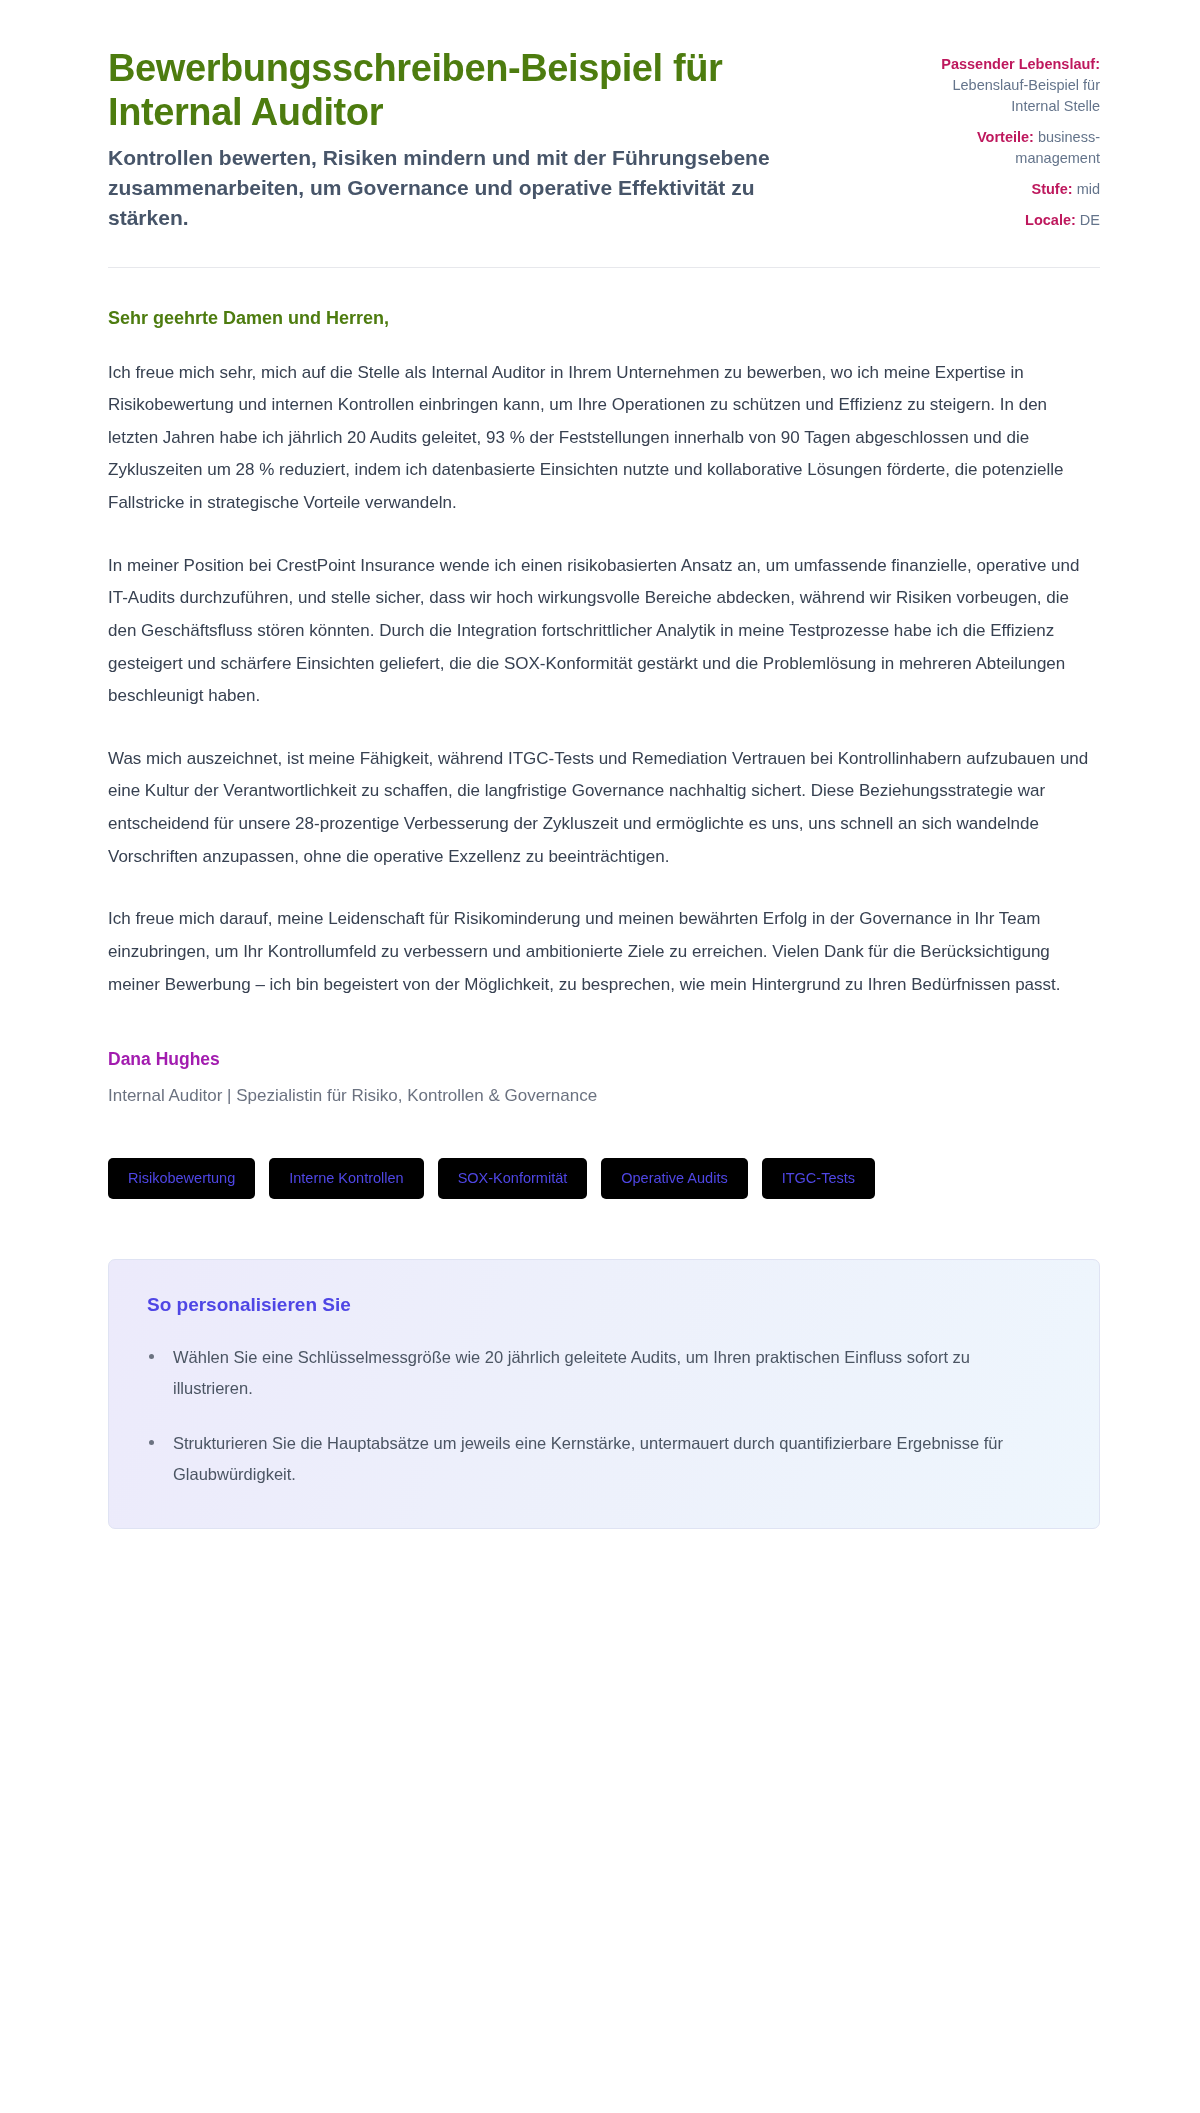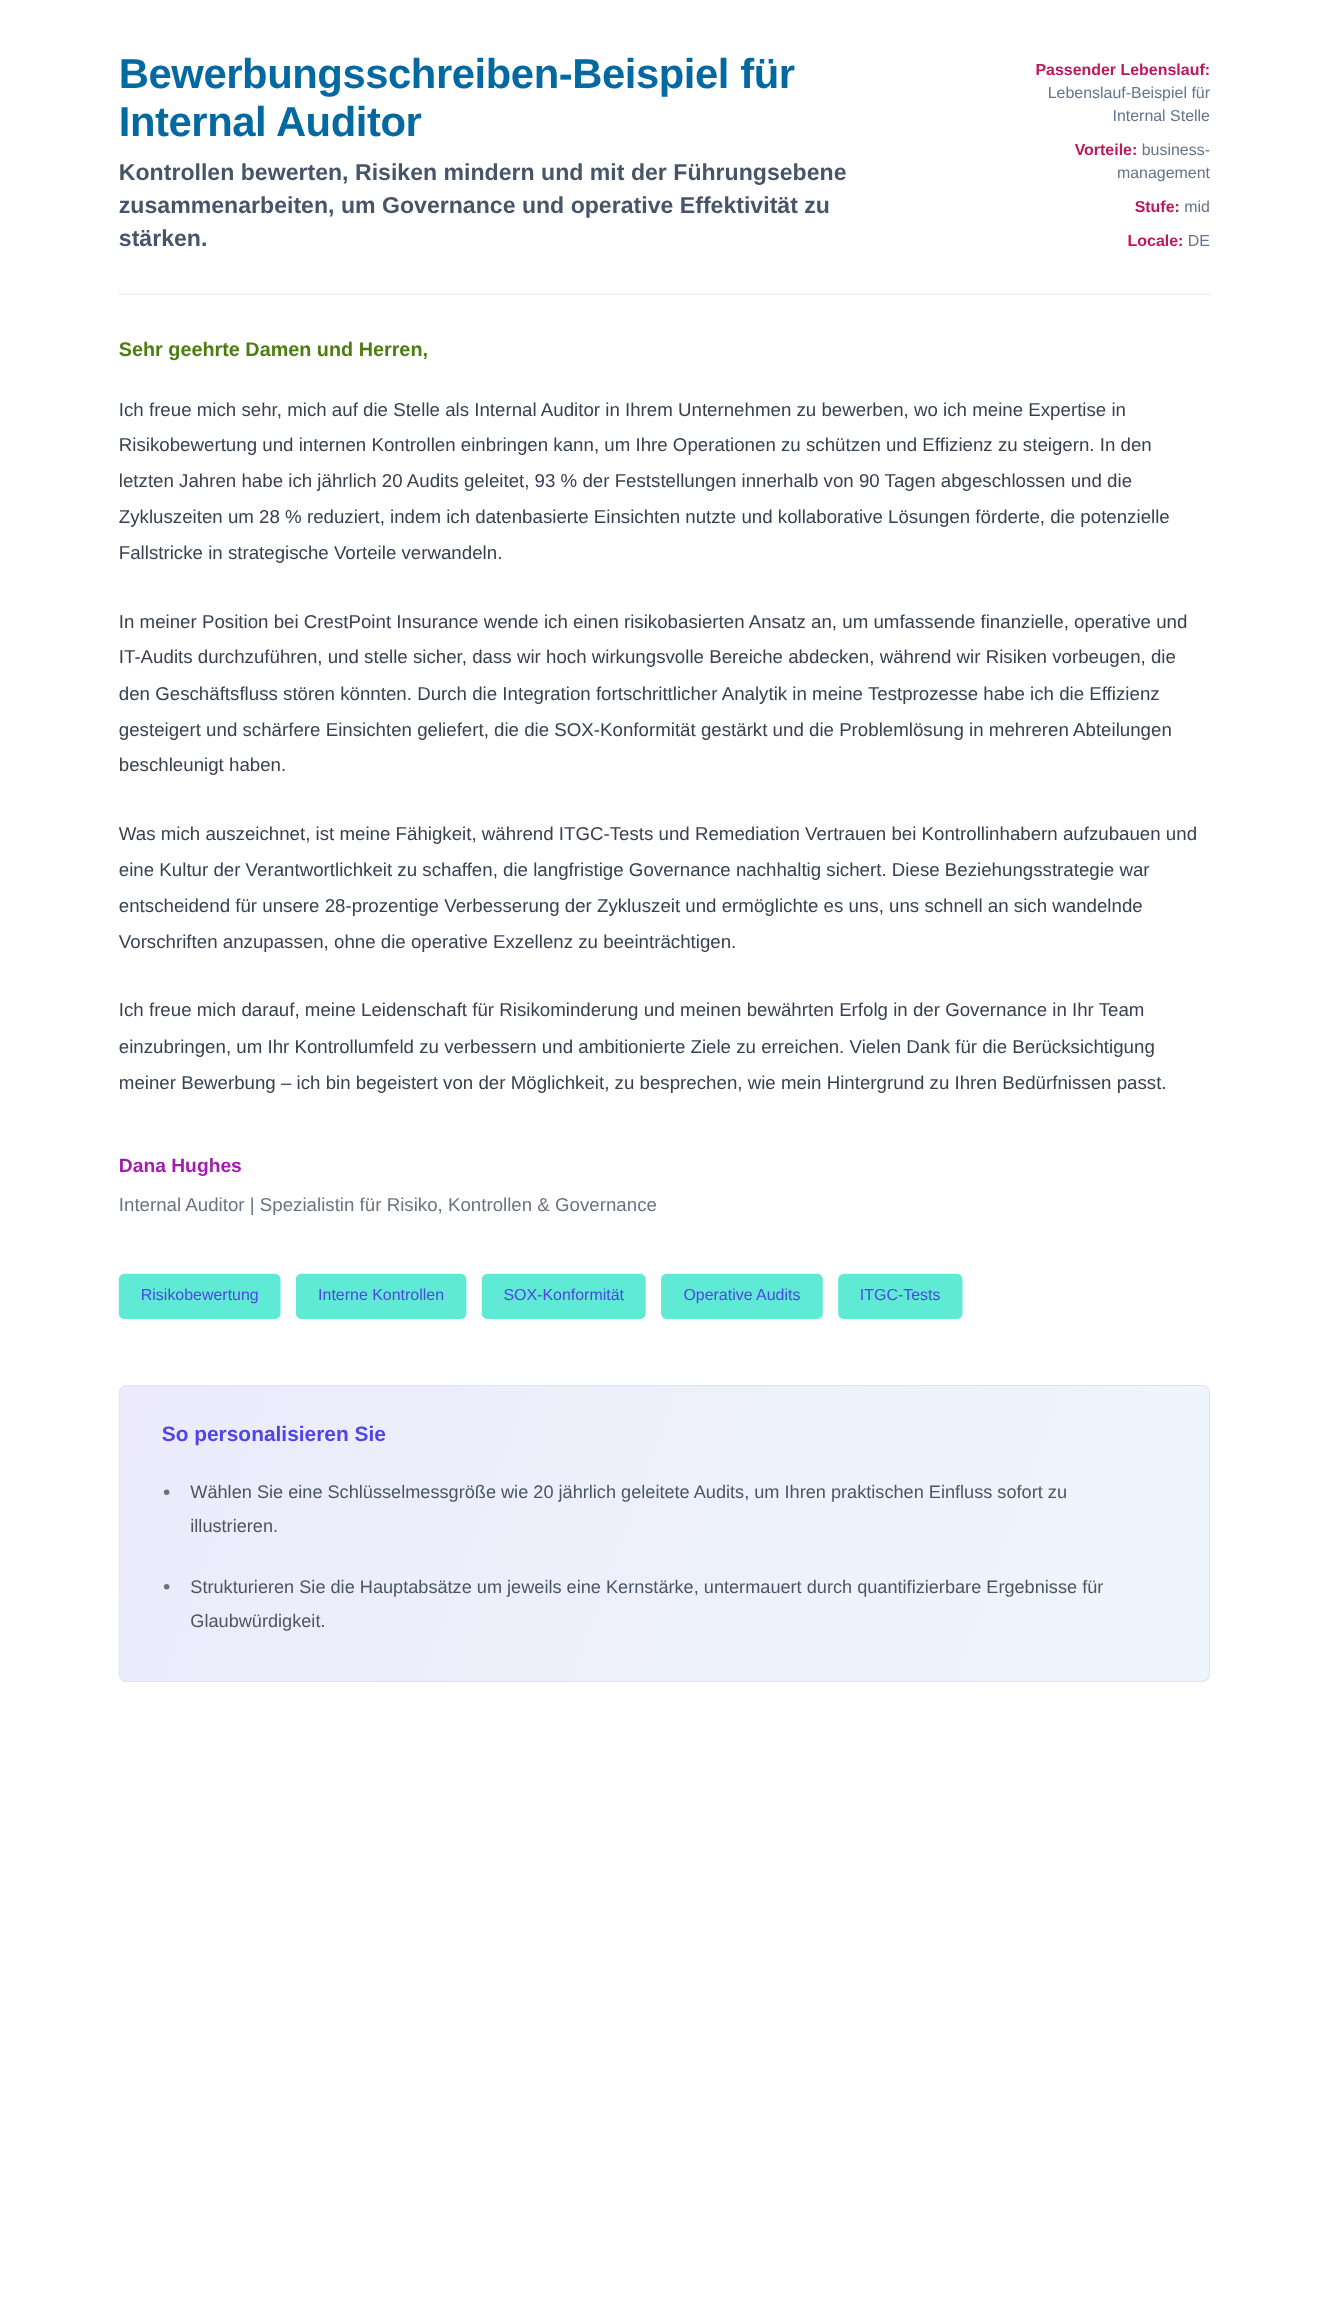--- a/index.html
+++ b/index.html
@@ -31,21 +31,21 @@
   .header-left {
     flex: 1 1 auto;
     max-width: 730px;
   }
   h1.doc-title {
     margin: 0;
     font-size: 38px;
     line-height: 1.16;
     font-weight: 700;
     letter-spacing: -0.4px;
-    color: #0369a1;
+    color: #4d7c0f;
   }
   .doc-subtitle {
     margin: 9px 0 0 0;
     font-size: 21px;
     line-height: 1.42;
     font-weight: 700;
     color: #475569;
     max-width: 720px;
   }
   .header-meta {
@@ -103,21 +103,21 @@
   }
 
   
   .tags {
     display: flex;
     flex-wrap: wrap;
     gap: 14px;
     margin-top: 52px;
   }
   .tag {
-    background: #5eead4;
+    background: #000000;
     color: #4f46e5;
     font-size: 14.5px;
     line-height: 1;
     padding: 13px 20px;
     border-radius: 5px;
     white-space: nowrap;
   }
 
   
   .callout {

